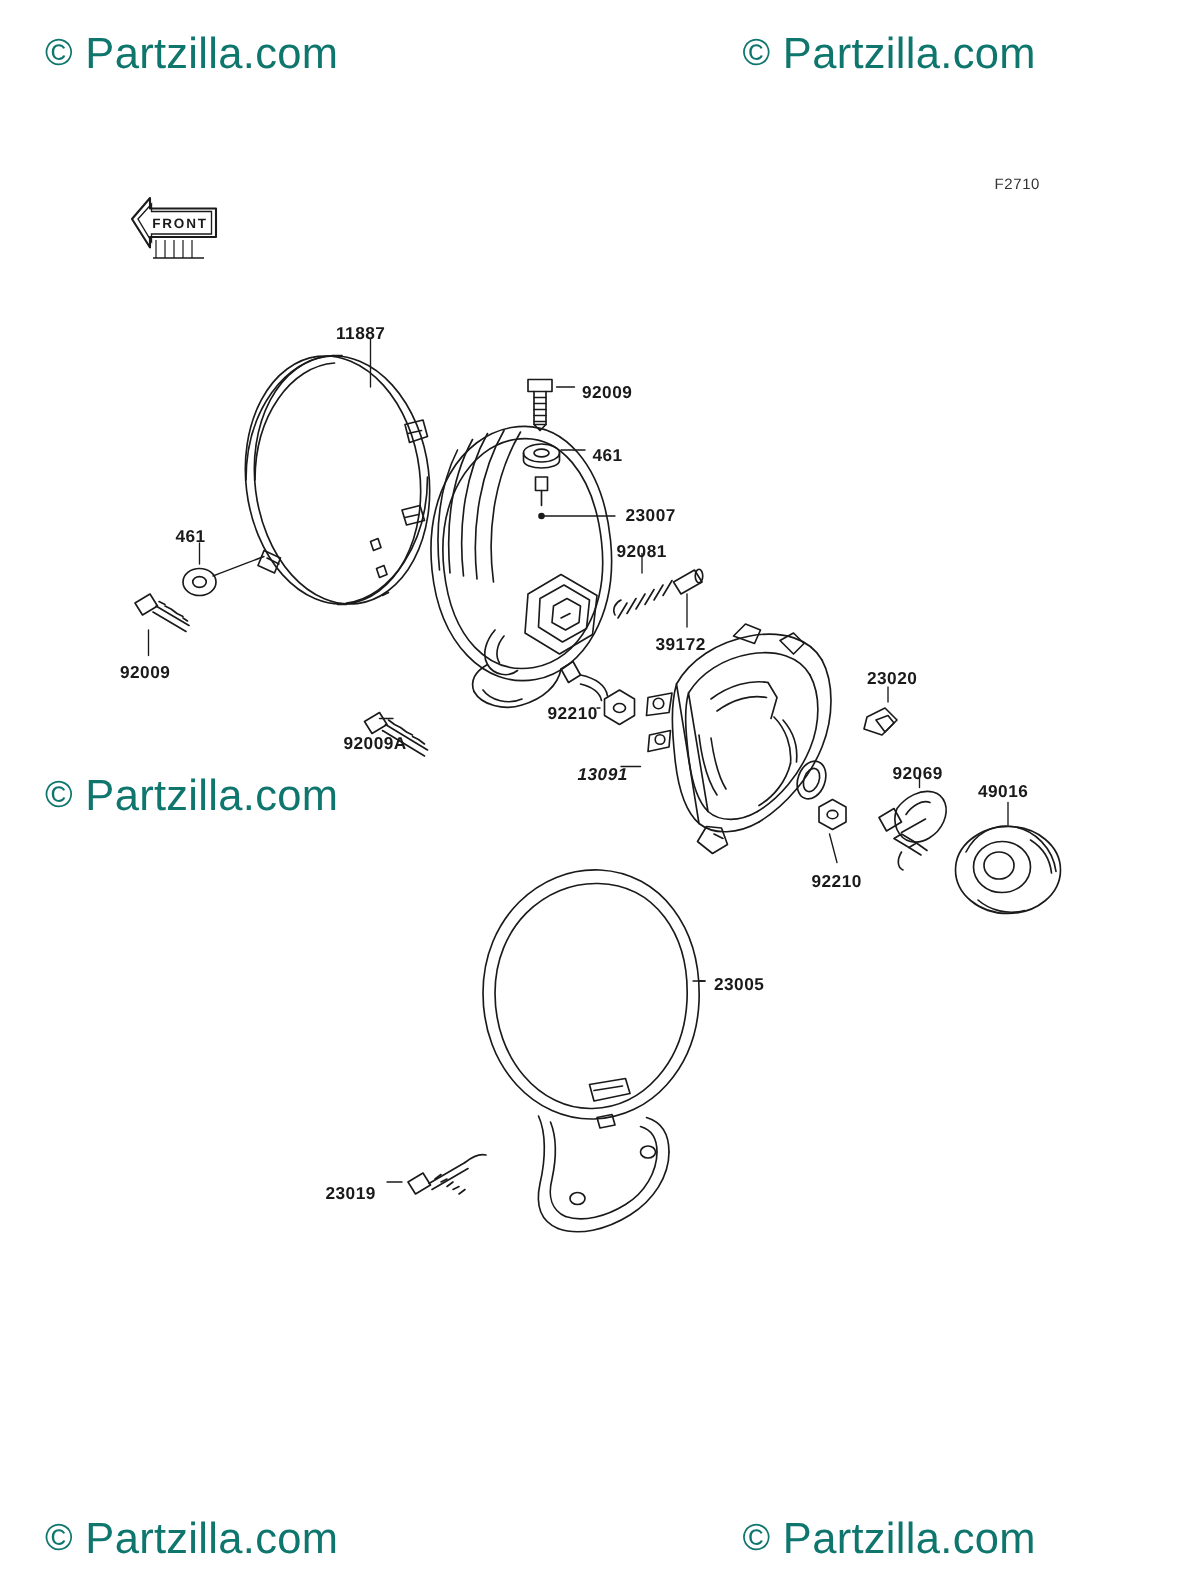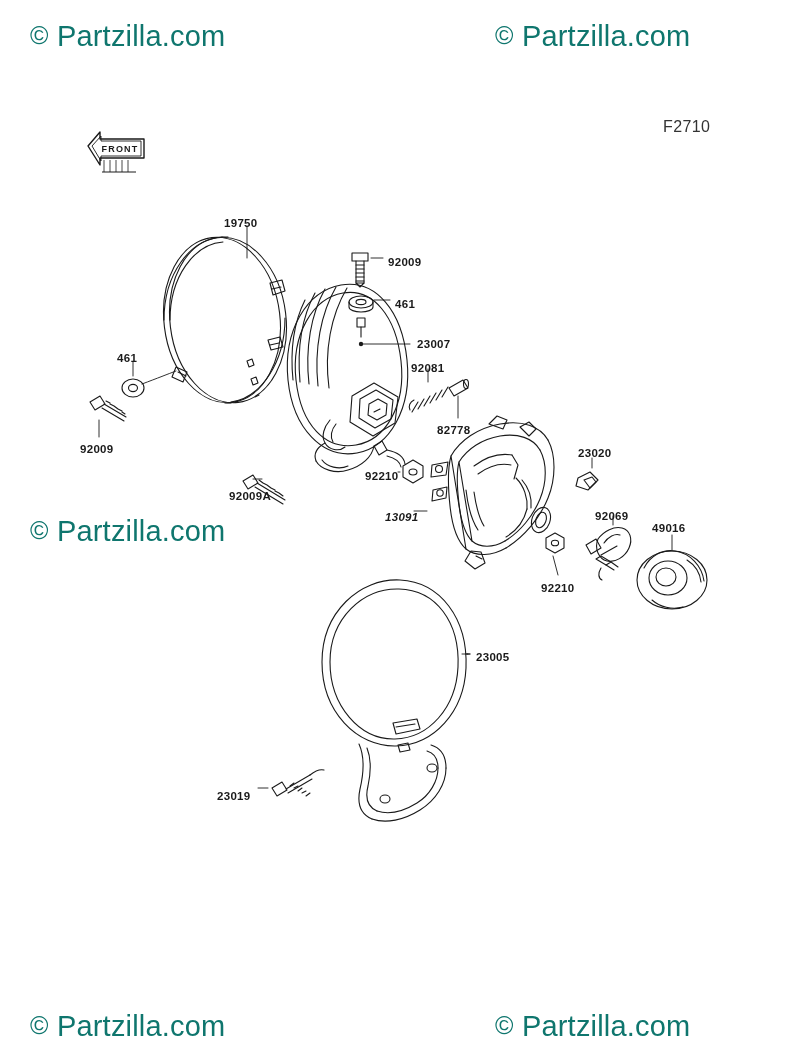--- a/index.html
+++ b/index.html
@@ -36,21 +36,21 @@
     font-family: "Liberation Sans", sans-serif;
     font-size: 11.5px;
     font-weight: bold;
     color: #1a1a1a;
     white-space: nowrap;
     letter-spacing: 0.3px;
   }
   .fignum {
     position: absolute;
     font-family: "Liberation Sans", sans-serif;
-    font-size: 16px;
+    font-size: 10px;
     color: #333;
     letter-spacing: 0.4px;
   }
   #artwork {
     position: absolute;
     left: 0;
     top: 0;
     width: 800px;
     height: 1046px;
   }
@@ -285,27 +285,27 @@
   <svg class="front-badge" viewBox="0 0 66 50" xmlns="http://www.w3.org/2000/svg">
     <path d="M4,18 L16,4 L16,11 L60,11 L60,30 L16,30 L16,37 Z" fill="none" stroke="#1a1a1a" stroke-width="1.4" stroke-linejoin="round"></path>
     <path d="M8,18 L17,8 L17,13 L57,13 L57,28 L17,28 L17,33 Z" fill="none" stroke="#1a1a1a" stroke-width="0.9"></path>
     <text x="36" y="24" text-anchor="middle" font-family="Liberation Sans, sans-serif" font-size="9" font-weight="bold" fill="#1a1a1a" letter-spacing="1.2">FRONT</text>
     <path d="M20,32 L20,44 M26,32 L26,44 M32,32 L32,44 M38,32 L38,44 M44,32 L44,44" stroke="#1a1a1a" stroke-width="0.8"></path>
     <path d="M18,44 L52,44" stroke="#1a1a1a" stroke-width="1"></path>
   </svg>
 
   <div class="fignum" style="left:663px; top:118px;">F2710</div>
 
-  <div class="label" style="left:224px; top:217px;">19750</div>
+  <div class="label" style="left:224px; top:217px;">11887</div>
   <div class="label" style="left:388px; top:256px;">92009</div>
   <div class="label" style="left:395px; top:298px;">461</div>
   <div class="label" style="left:417px; top:338px;">23007</div>
   <div class="label" style="left:411px; top:362px;">92081</div>
   <div class="label" style="left:117px; top:352px;">461</div>
-  <div class="label" style="left:437px; top:424px;">82778</div>
+  <div class="label" style="left:437px; top:424px;">39172</div>
   <div class="label" style="left:80px; top:443px;">92009</div>
   <div class="label" style="left:578px; top:447px;">23020</div>
   <div class="label" style="left:365px; top:470px;">92210</div>
   <div class="label" style="left:229px; top:470px;margin-top:20px;">92009A</div>
   <div class="label" style="left:385px; top:511px;font-style:italic;">13091</div>
   <div class="label" style="left:595px; top:510px;text-align:center;">92069</div>
   <div class="label" style="left:652px; top:522px;">49016</div>
   <div class="label" style="left:541px; top:582px;">92210</div>
   <div class="label" style="left:476px; top:651px;">23005</div>
   <div class="label" style="left:217px; top:790px;">23019</div>

